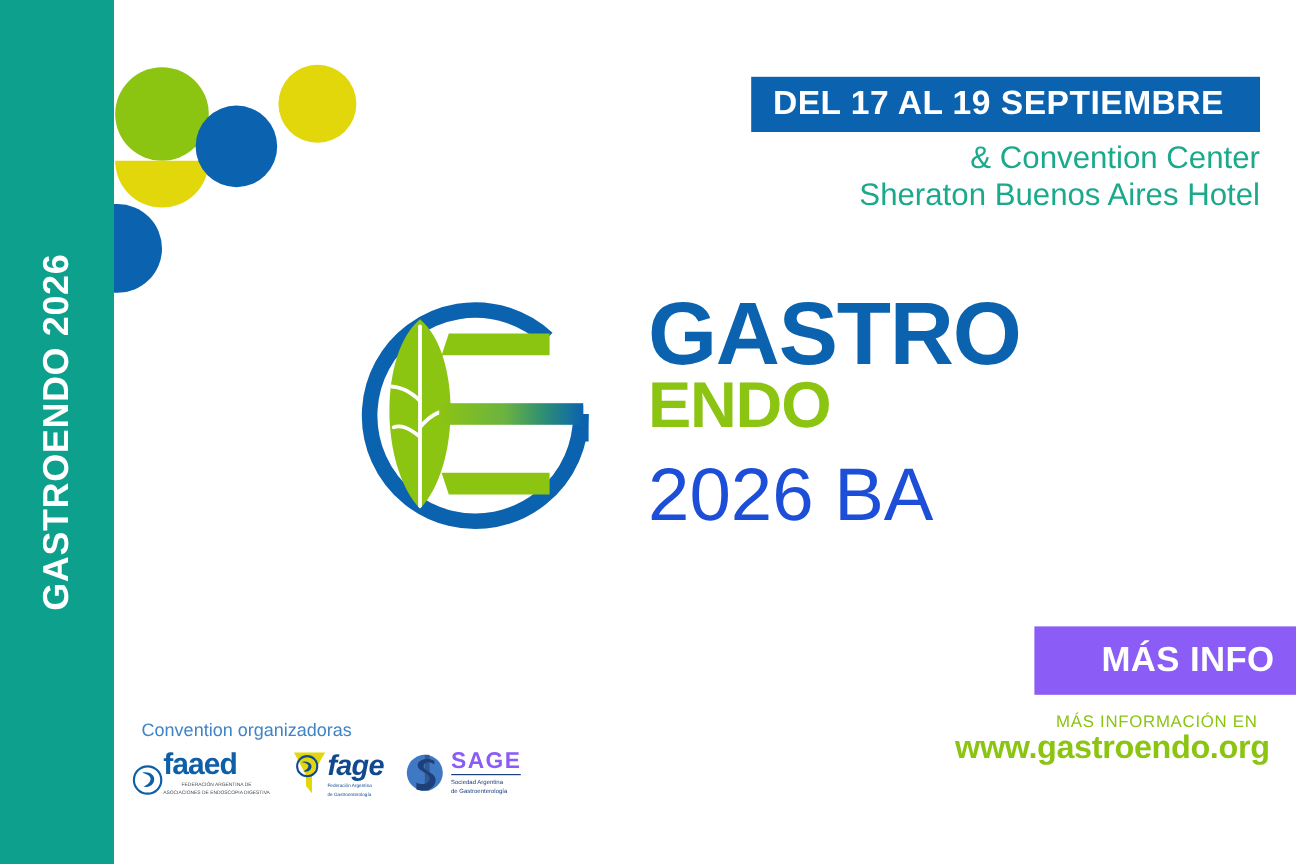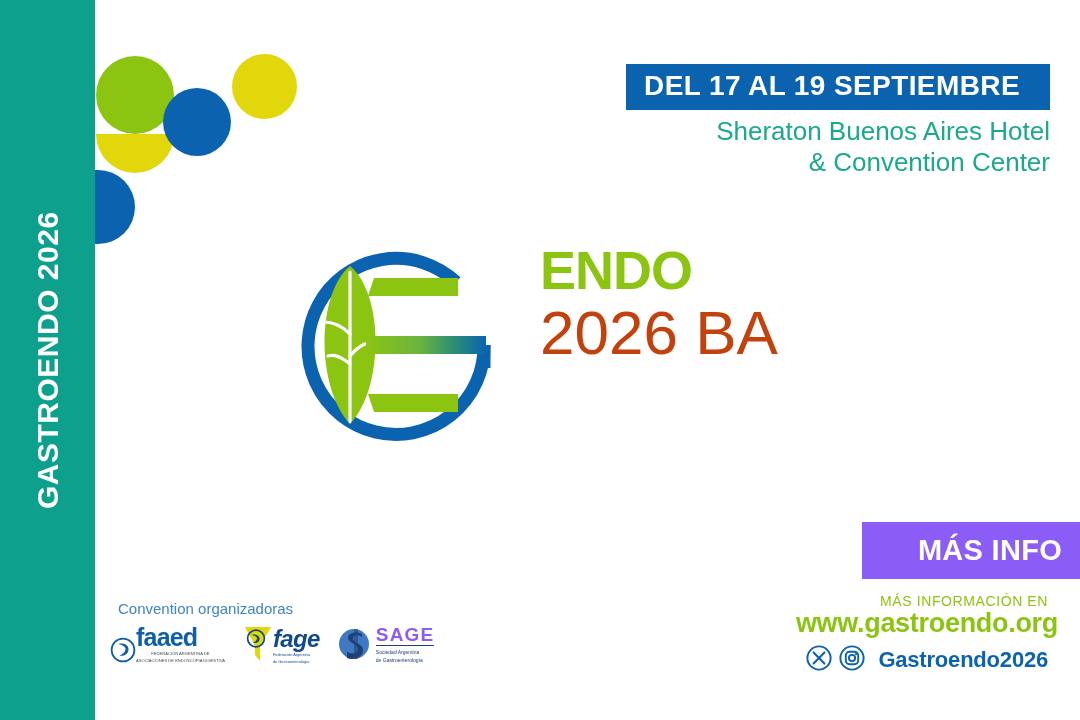--- a/index.html
+++ b/index.html
@@ -131,24 +131,24 @@
     font-size: 54px;
     font-weight: bold;
     color: #8cc412;
     letter-spacing: -1px;
     display: block;
     margin-top: 2px;
   }
   .wm-year {
     font-size: 62px;
     font-weight: normal;
-    color: #c2410c;
+    color: #1d4ed8;
     letter-spacing: 0px;
     display: block;
-    margin-top: 8px;
+    margin-top: 20px;
   }
 
   
   .cta-button {
     position: absolute;
     left: 862px;
     top: 522px;
     width: 196px;
     height: 57px;
     background: #8b5cf6;
@@ -246,22 +246,22 @@
 
   <div class="deco dot-green-circle"></div>
   <div class="deco dot-yellow-half"></div>
   <div class="deco dot-blue-circle"></div>
   <div class="deco dot-yellow-circle"></div>
   <div class="deco dot-blue-half"></div>
 
   <div class="date-banner">DEL 17 AL 19 SEPTIEMBRE</div>
 
   <div class="venue">
+    <div>&amp; Convention Center</div>
     <div>Sheraton Buenos Aires Hotel</div>
-    <div>&amp; Convention Center</div>
   </div>
 
   <div class="logo-mark">
     <svg viewBox="0 0 230 222" width="230" height="222" xmlns="http://www.w3.org/2000/svg">
       <defs>
         <linearGradient id="barGrad" x1="0" y1="0" x2="1" y2="0">
           <stop offset="0%" stop-color="#8cc412"></stop>
           <stop offset="45%" stop-color="#6cb33f"></stop>
           <stop offset="72%" stop-color="#2e8f73"></stop>
           <stop offset="100%" stop-color="#0b63b0"></stop>
@@ -286,46 +286,30 @@
         </g>
       </g>
 
       <path d="M86 40 L 170 40 L 170 58 L 80 58 Z" fill="#8cc412"></path>
       <rect x="78" y="98" width="120" height="18" fill="url(#barGrad)"></rect>
       <path d="M80 156 L 170 156 L 170 174 L 86 174 Z" fill="#8cc412"></path>
     </svg>
   </div>
 
   <div class="wordmark">
+    <span class="wm-gastro">GASTRO</span>
     <span class="wm-endo">ENDO</span>
     <span class="wm-year">2026 BA</span>
   </div>
 
   <div class="cta-button">MÁS INFO</div>
 
   <div class="info-label">MÁS INFORMACIÓN EN</div>
   <div class="info-url">www.gastroendo.org</div>
 
-  <div class="social-row">
-    <span>
-      <svg width="26" height="26" viewBox="0 0 26 26" xmlns="http://www.w3.org/2000/svg">
-        <circle cx="13" cy="13" r="11.6" fill="none" stroke="#0b63b0" stroke-width="1.9"></circle>
-        <path d="M7.6 7.4 L 18.4 18.6 M18.4 7.4 L 7.6 18.6" stroke="#0b63b0" stroke-width="2.1" stroke-linecap="round"></path>
-      </svg>
-    </span>
-    <span>
-      <svg width="26" height="26" viewBox="0 0 26 26" xmlns="http://www.w3.org/2000/svg">
-        <circle cx="13" cy="13" r="11.6" fill="none" stroke="#0b63b0" stroke-width="1.9"></circle>
-        <rect x="6.8" y="6.8" width="12.4" height="12.4" rx="3.6" fill="none" stroke="#0b63b0" stroke-width="1.9"></rect>
-        <circle cx="13" cy="13" r="3.1" fill="none" stroke="#0b63b0" stroke-width="1.9"></circle>
-        <circle cx="17" cy="9.1" r="1.15" fill="#0b63b0"></circle>
-      </svg>
-    </span>
-    <span class="social-handle">Gastroendo2026</span>
-  </div>
 
   <div class="org-title">Convention organizadoras</div>
 
   <div class="org-logos">
 
     <div class="org-logo">
       <svg width="26" height="26" viewBox="0 0 26 26" xmlns="http://www.w3.org/2000/svg">
         <circle cx="13" cy="13" r="11.4" fill="none" stroke="#0e5fa8" stroke-width="1.8"></circle>
         <path d="M8.5 7 C 14 5.5, 19 8.5, 18.5 13 C 18 17.5, 13 19.8, 9.5 18.5
                  C 12.5 17.5, 15.5 15, 15.5 12 C 15.5 9.5, 12 8, 8.5 7 Z" fill="#0e5fa8"></path>

